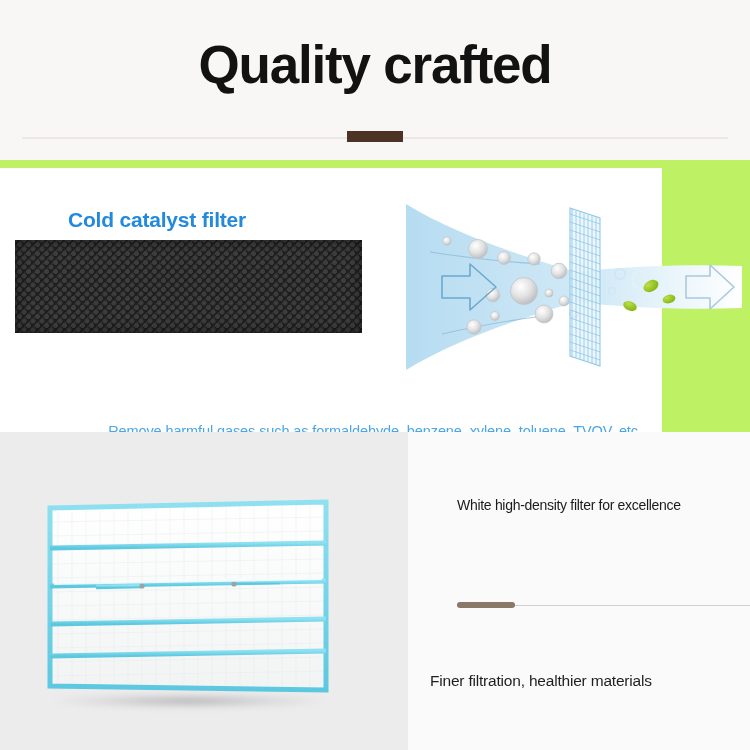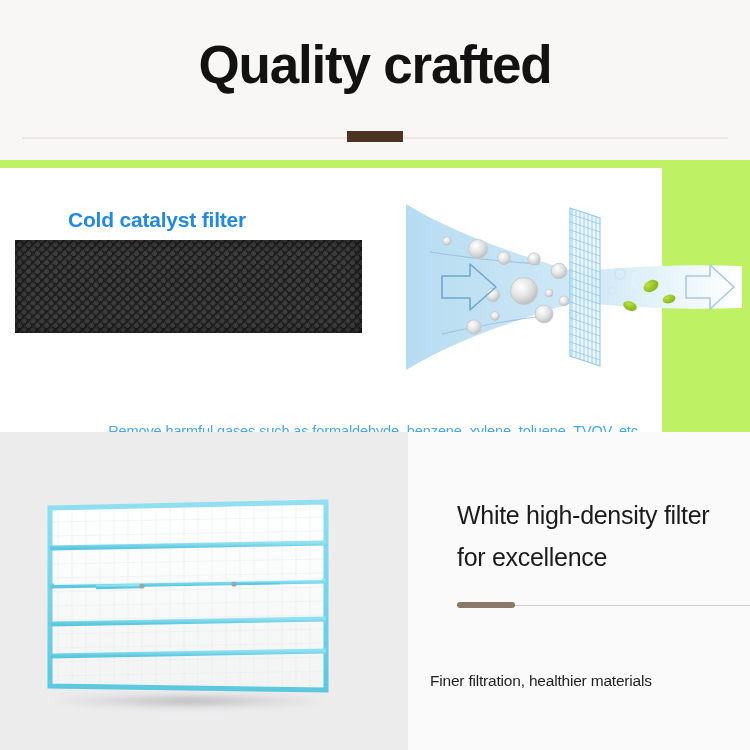--- a/index.html
+++ b/index.html
@@ -122,21 +122,21 @@
     left: 56px; top: 262px;
     width: 266px; height: 14px;
     background: radial-gradient(ellipse at 50% 50%, rgba(80,80,85,0.38) 0%, rgba(120,120,125,0.16) 45%, rgba(255,255,255,0) 75%);
     filter: blur(3px);
   }
 
   .feature-title {
     position: absolute;
     left: 457px; top: 494px;
     width: 285px;
-    font-size: 25px;
+    font-size: 14px;
     font-weight: 500;
     color: #1b1b1b;
     line-height: 1.68;
     letter-spacing: -0.3px;
   }
   .feature-rule {
     position: absolute;
     left: 457px; top: 605px;
     width: 293px; height: 1px;
     background: #cfcfcf;

